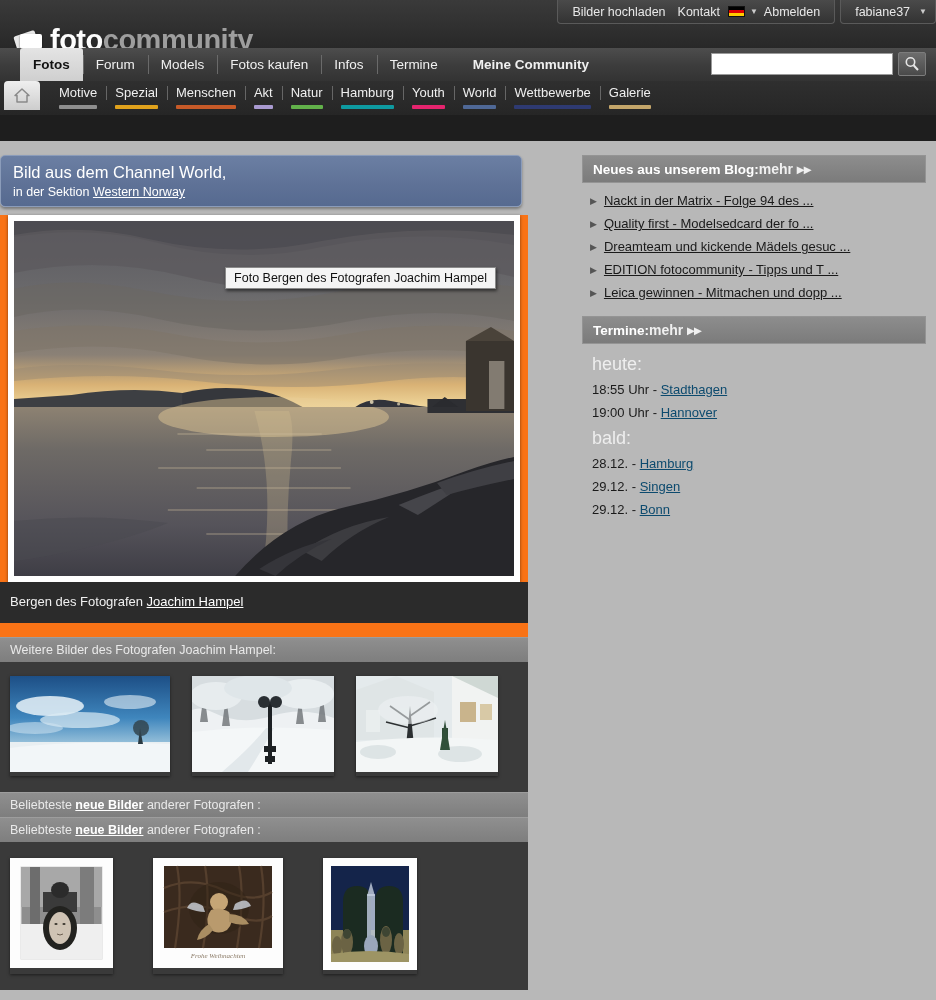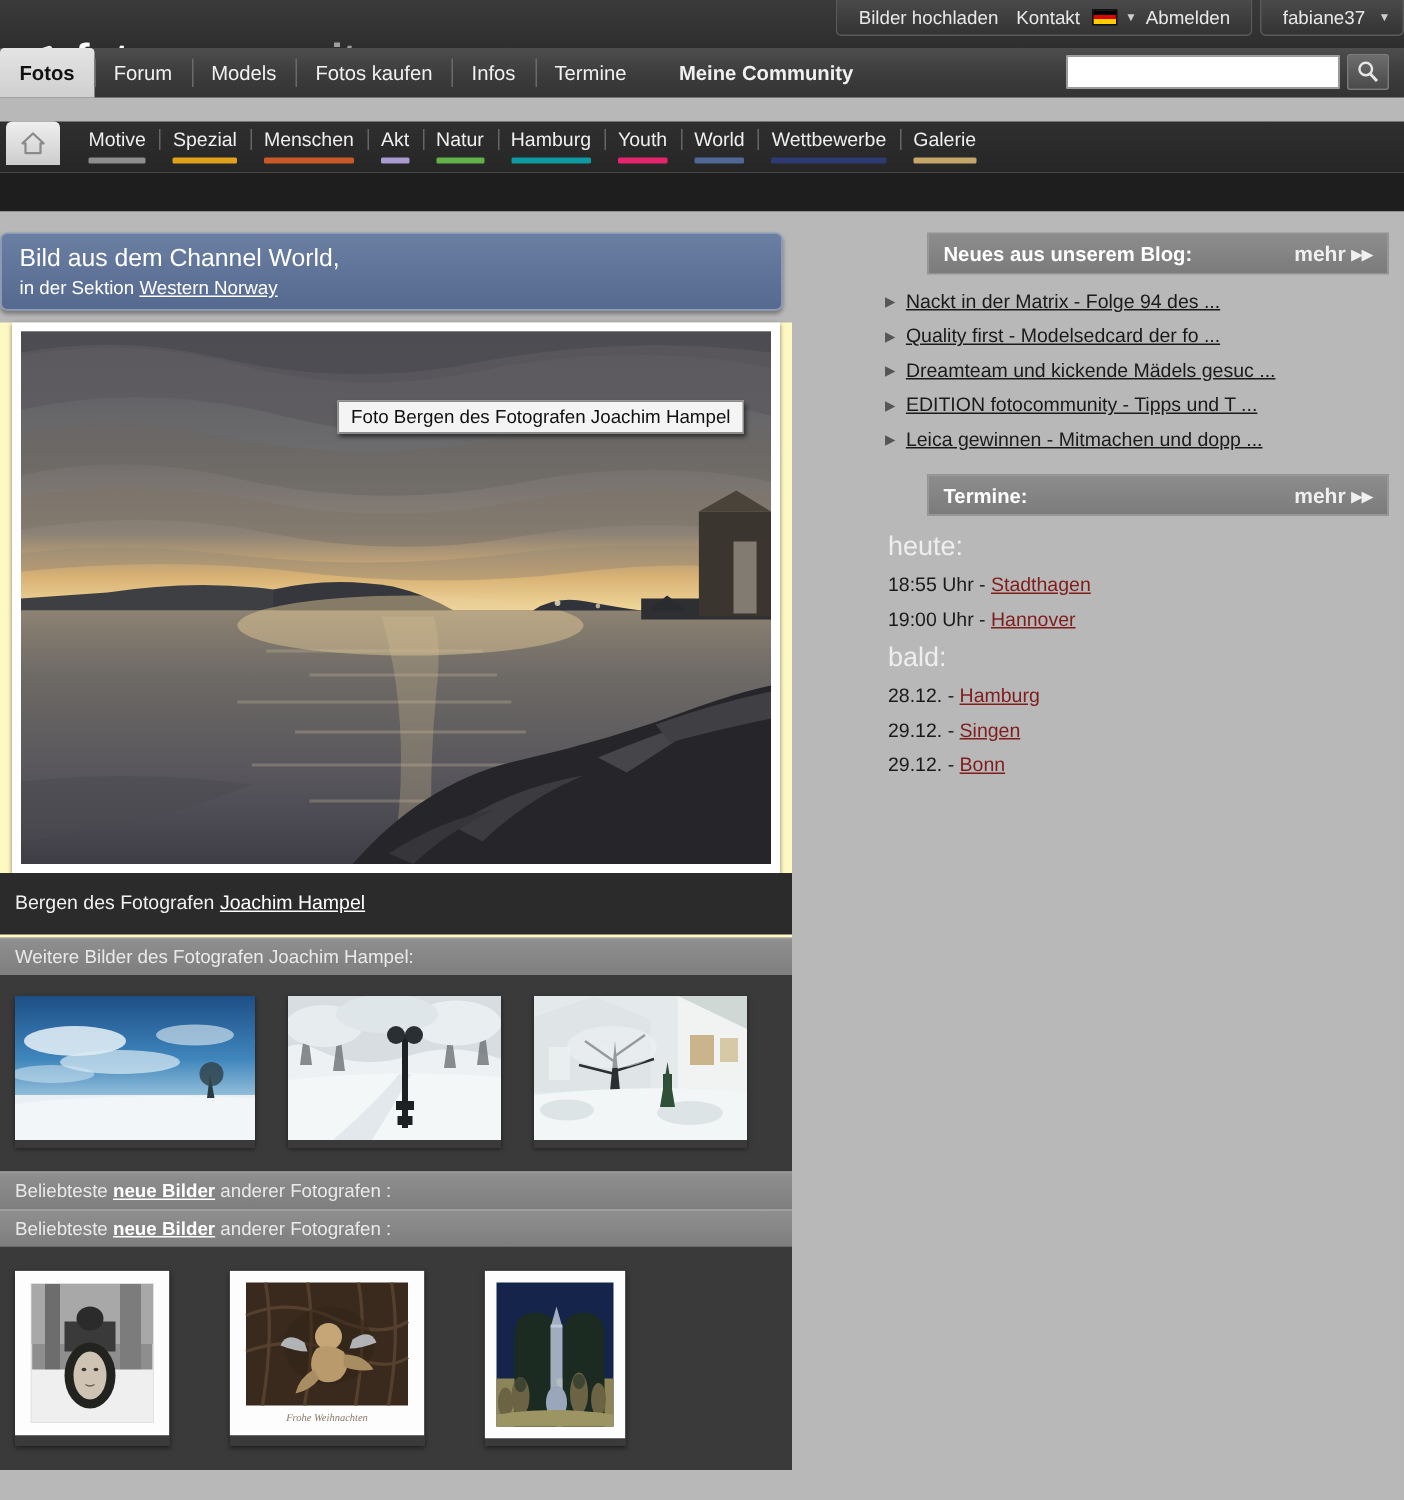--- a/index.html
+++ b/index.html
@@ -36,23 +36,23 @@
     border: 1px solid #5a5a5a; border-top: none;
     border-radius: 0 0 4px 4px; padding: 0 8px; margin-left: 5px;
   }
   .userbar-group span.lnk { color: #e8e8e8; font-size: 12.5px; padding: 0 6px; cursor: pointer; white-space: nowrap; }
   .flag { width: 17px; height: 11px; display: inline-block; margin: 0 2px; border: 1px solid #111;
           background: linear-gradient(180deg,#000 0 33%,#d00 33% 66%,#fc0 66% 100%); }
   .caret { color: #ccc; font-size: 8px; margin-left: 3px; }
 
   
   .maintabs {
-    position: absolute; left: 0; top: 32px; width: 936px; height: 33px;
+    position: absolute; left: 0; top: 48px; width: 936px; height: 33px;
     background: linear-gradient(180deg,#4d4d4d 0%,#3d3d3d 50%,#333 100%);
-    display: flex; align-items: stretch;
+    display: flex; align-items: stretch; padding-left: 20px;
   }
   .mtab {
     display: flex; align-items: center; padding: 0 13px; font-size: 13.5px; color: #f0f0f0;
     cursor: pointer; position: relative; font-weight: 500;
   }
   .mtab + .mtab::before {
     content: ""; position: absolute; left: 0; top: 7px; bottom: 7px; width: 1px; background: #6a6a6a;
   }
   .mtab.active {
     background: linear-gradient(180deg,#e4e4e4,#cfcfcf); color: #111; font-weight: bold;
@@ -100,21 +100,21 @@
   .banner {
     margin: 14px 6px 0 0; height: 52px;
     background: linear-gradient(180deg,#6b7fa3 0%,#5f7297 55%,#566a90 100%);
     border: 1px solid #8b9cba; border-radius: 5px; padding: 6px 12px; color: #fff;
     box-shadow: 0 2px 3px rgba(0,0,0,.35);
   }
   .banner .l1 { font-size: 16.5px; line-height: 21px; }
   .banner .l2 { font-size: 12.5px; line-height: 18px; }
   .banner .l2 a { color: #fff; text-decoration: underline; }
 
-  .darkpanel { background: #fef9c3; padding-bottom: 2px; }
+  .darkpanel { background: #f97316; padding-bottom: 14px; }
   .photo-frame {
     margin: 8px 8px 0 8px; background: #fff; padding: 6px;
     box-shadow: 0 1px 3px rgba(0,0,0,.5);
   }
   .photo { position: relative; width: 100%; height: 355px; overflow: hidden; background: #222; }
   .tooltip {
     position: absolute; right: 18px; top: 46px; background: #f4f4f4; border: 1px solid #8a8a8a;
     font-size: 12.5px; color: #111; padding: 3px 8px; box-shadow: 1px 2px 3px rgba(0,0,0,.55);
     white-space: nowrap;
   }
@@ -126,33 +126,32 @@
     padding: 5px 10px; border-top: 1px solid #9d9d9d;
   }
   .subhead a { color: #fff; text-decoration: underline; font-weight: bold; }
   .thumbrow { background: #3a3a3a; padding: 14px 10px 16px 10px; display: flex; gap: 22px; }
   .thumb { box-shadow: 0 1px 3px rgba(0,0,0,.5); overflow: hidden; }
 
   
   .rightcol { position: absolute; left: 582px; top: 14px; width: 344px; }
   .boxhead {
     background: linear-gradient(180deg,#8d8d8d,#7b7b7b); color: #fff; font-weight: bold; font-size: 13.5px;
-    padding: 5px 10px; display: flex; justify-content: space-between; align-items: center;
+    padding: 5px 10px; display: flex; align-items: center;
     border: 1px solid #949494;
-    margin-left: 36px;
   }
   .boxhead .mehr { font-size: 14px; font-weight: bold; color: #f0f0f0; cursor: pointer; }
   .bloglist { padding: 6px 0 2px 0; }
   .blogitem { display: flex; align-items: center; font-size: 13px; padding: 4px 0 4px 8px; }
   .blogitem .arrow { color: #555; font-size: 9px; margin-right: 7px; }
   .blogitem a { color: #1a1a1a; text-decoration: underline; }
   .termine { padding: 6px 0 10px 0; }
   .t-group { color: #eee; font-size: 18px; padding: 4px 0 3px 10px; }
   .t-row { font-size: 13px; color: #1a1a1a; padding: 4px 0 4px 10px; }
-  .t-row a { color: #7f1d1d; text-decoration: underline; }
+  .t-row a { color: #0c4a6e; text-decoration: underline; }
   .spacer { height: 10px; }
 </style>
 </head>
 <body>
 
 <div class="page">
 
   <div class="topbar">
     <div class="logo">
       <div class="logo-icon">

